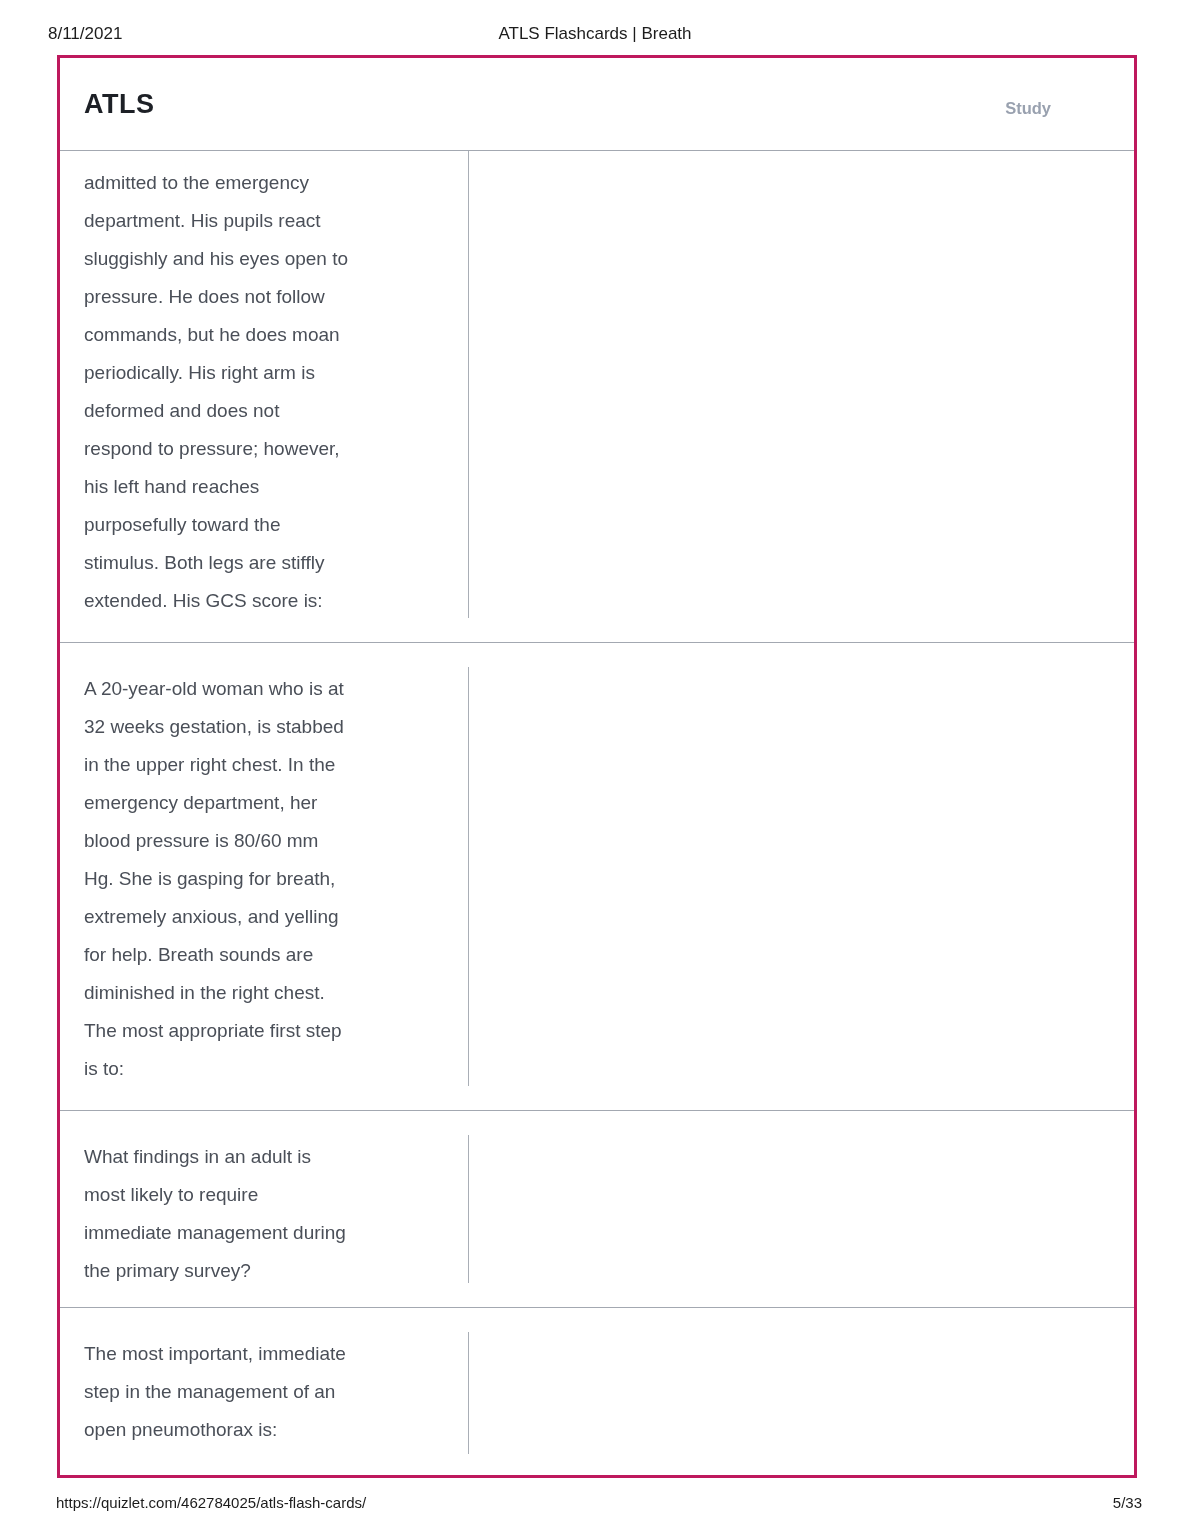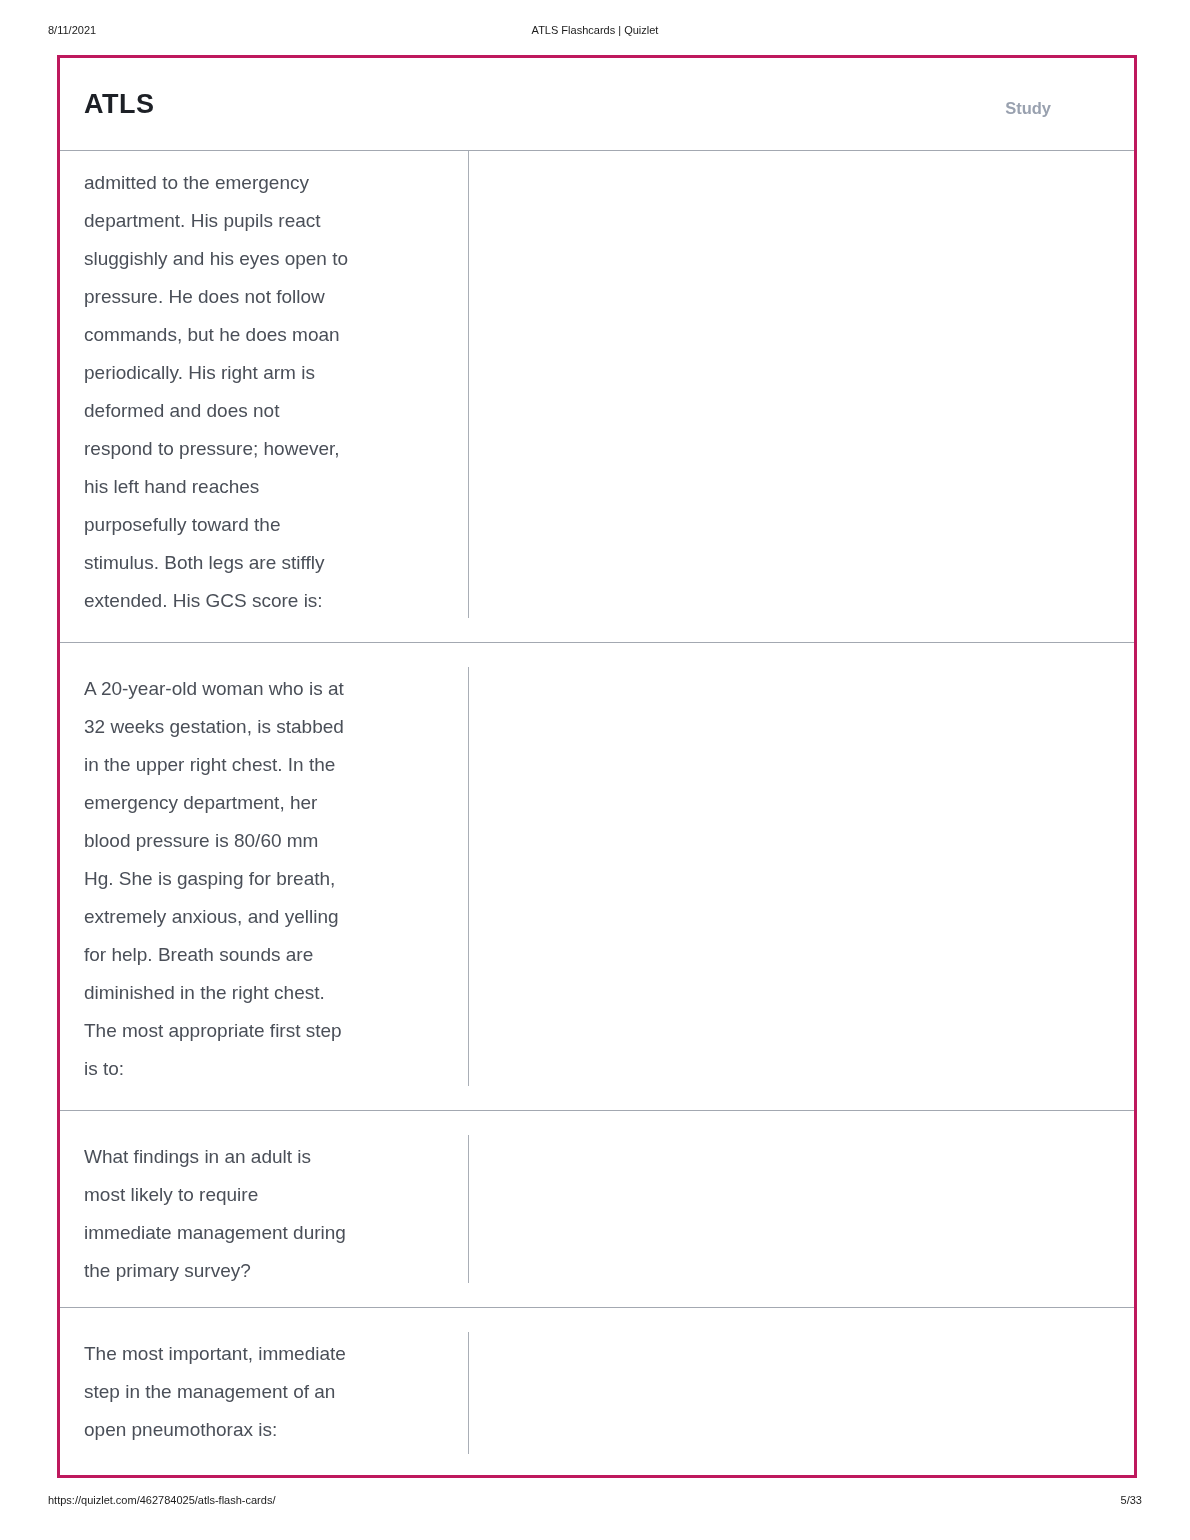--- a/index.html
+++ b/index.html
@@ -16,36 +16,36 @@
     overflow: hidden;
   }
 
   
   .print-header {
     position: absolute;
     top: 24px;
     left: 48px;
     right: 48px;
     height: 18px;
-    font-size: 11px;
+    font-size: 17px;
     color: #1c1c1c;
   }
   .print-date { position: absolute; left: 0; top: 0; }
   .print-title {
     position: absolute;
     left: 0; right: 0; top: 0;
     text-align: center;
   }
   .print-footer {
     position: absolute;
     bottom: 28px;
-    left: 48px;
+    left: 56px;
     right: 48px;
     height: 18px;
-    font-size: 11px;
+    font-size: 15px;
     color: #1c1c1c;
   }
   .print-url { position: absolute; left: 0; top: 0; }
   .print-page-num { position: absolute; right: 0; top: 0; }
 
   
   .card {
     position: absolute;
     left: 57px;
     top: 55px;
@@ -117,21 +117,21 @@
     white-space: pre-line;
   }
 </style>
 </head>
 <body>
 
 <div class="page">
 
   <div class="print-header">
     <span class="print-date">8/11/2021</span>
-    <span class="print-title">ATLS Flashcards | Quizlet</span>
+    <span class="print-title">ATLS Flashcards | Breath</span>
   </div>
 
   <div class="card">
 
     <div class="card-header">
       <span class="logo">ATLS</span>
       <a class="study-link">Study</a>
     </div>
 
     <div class="row row-1">

